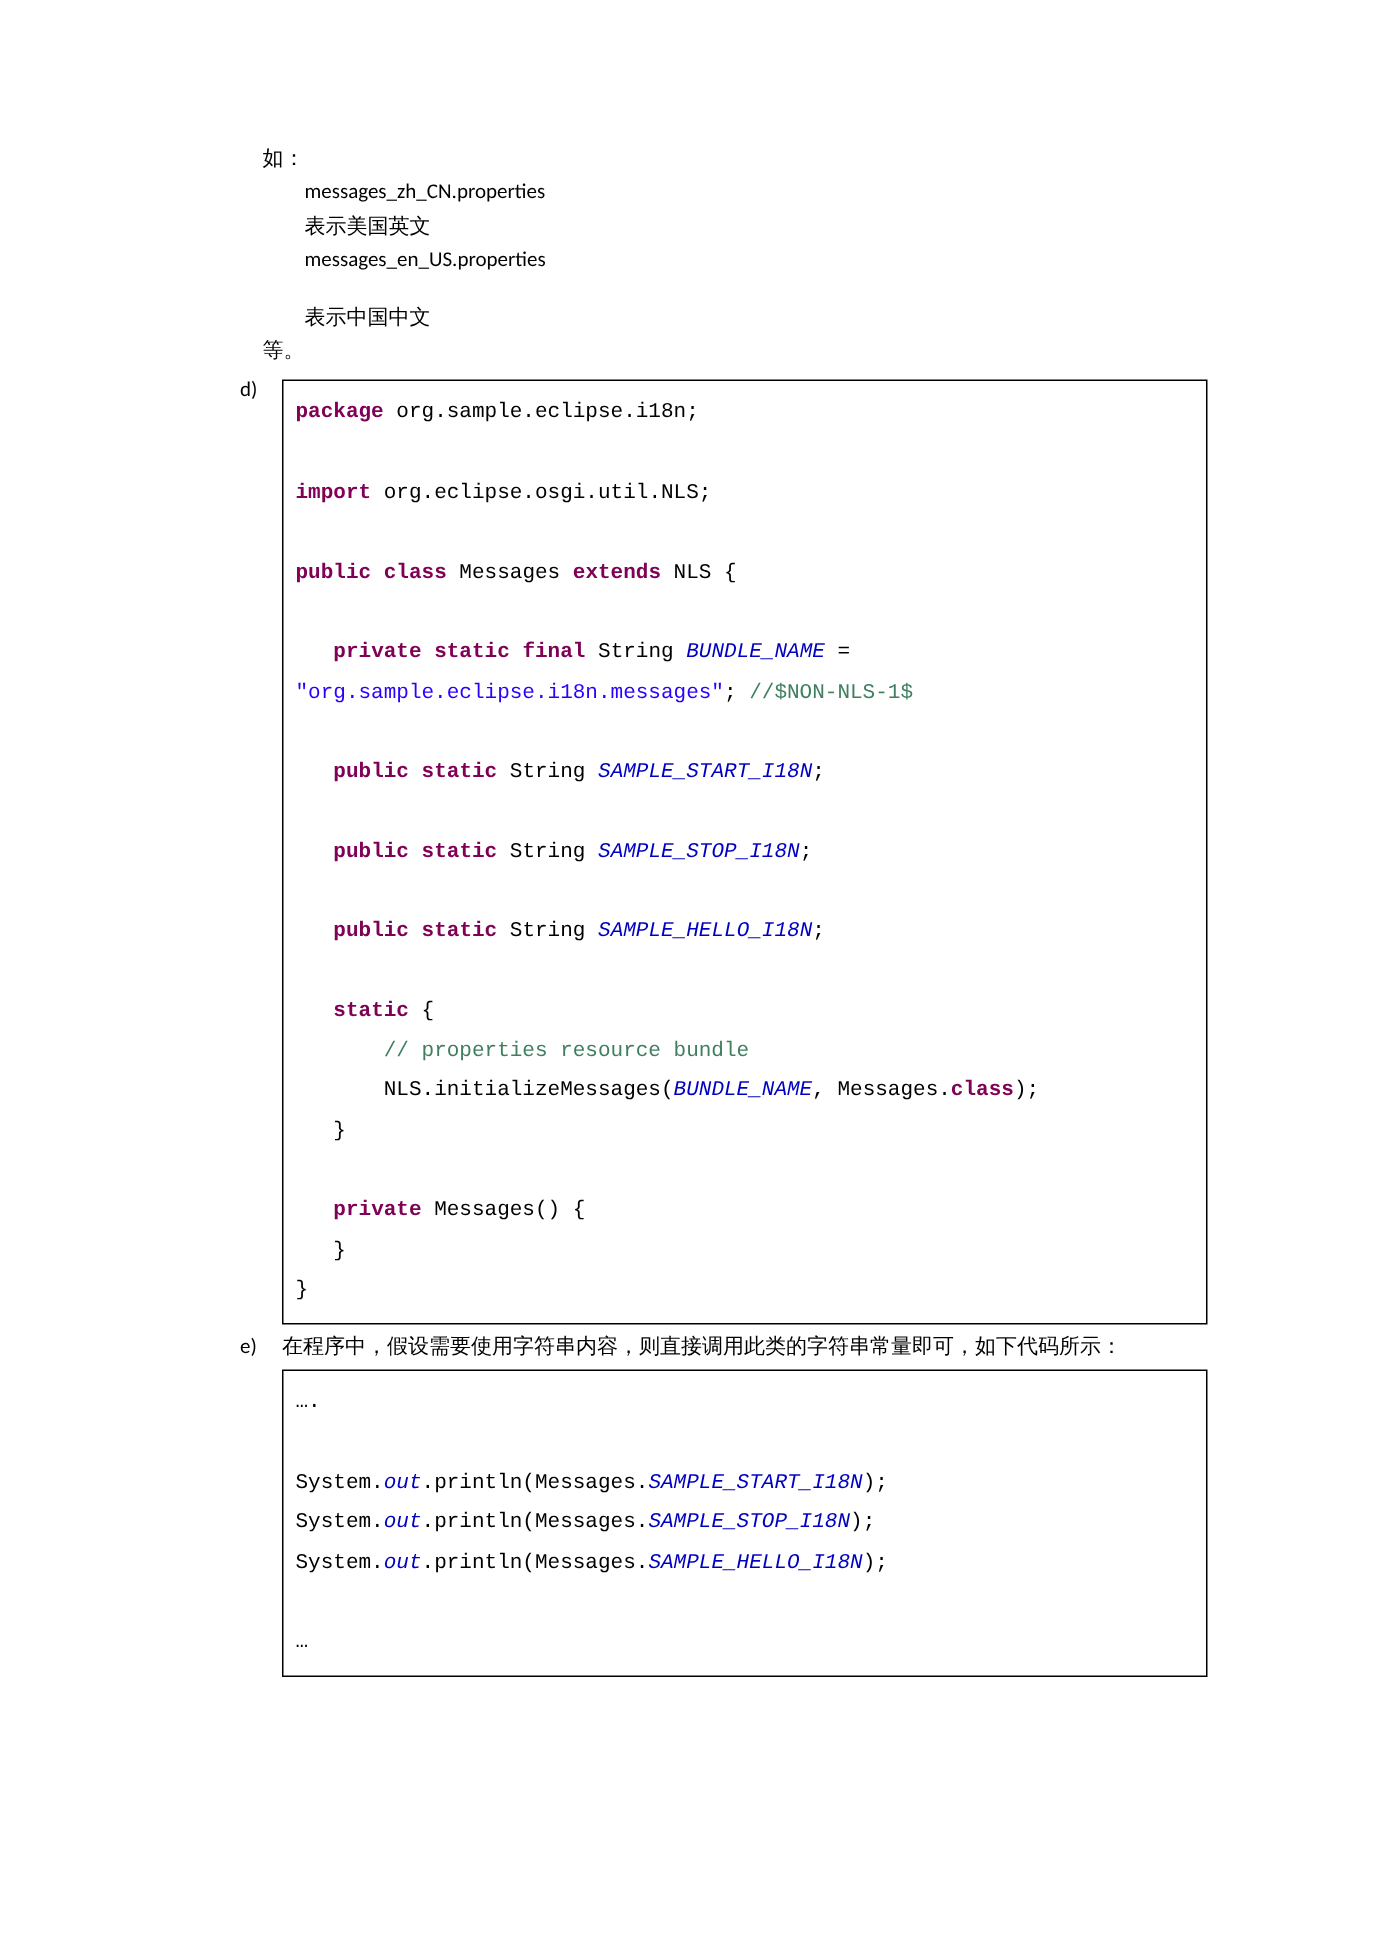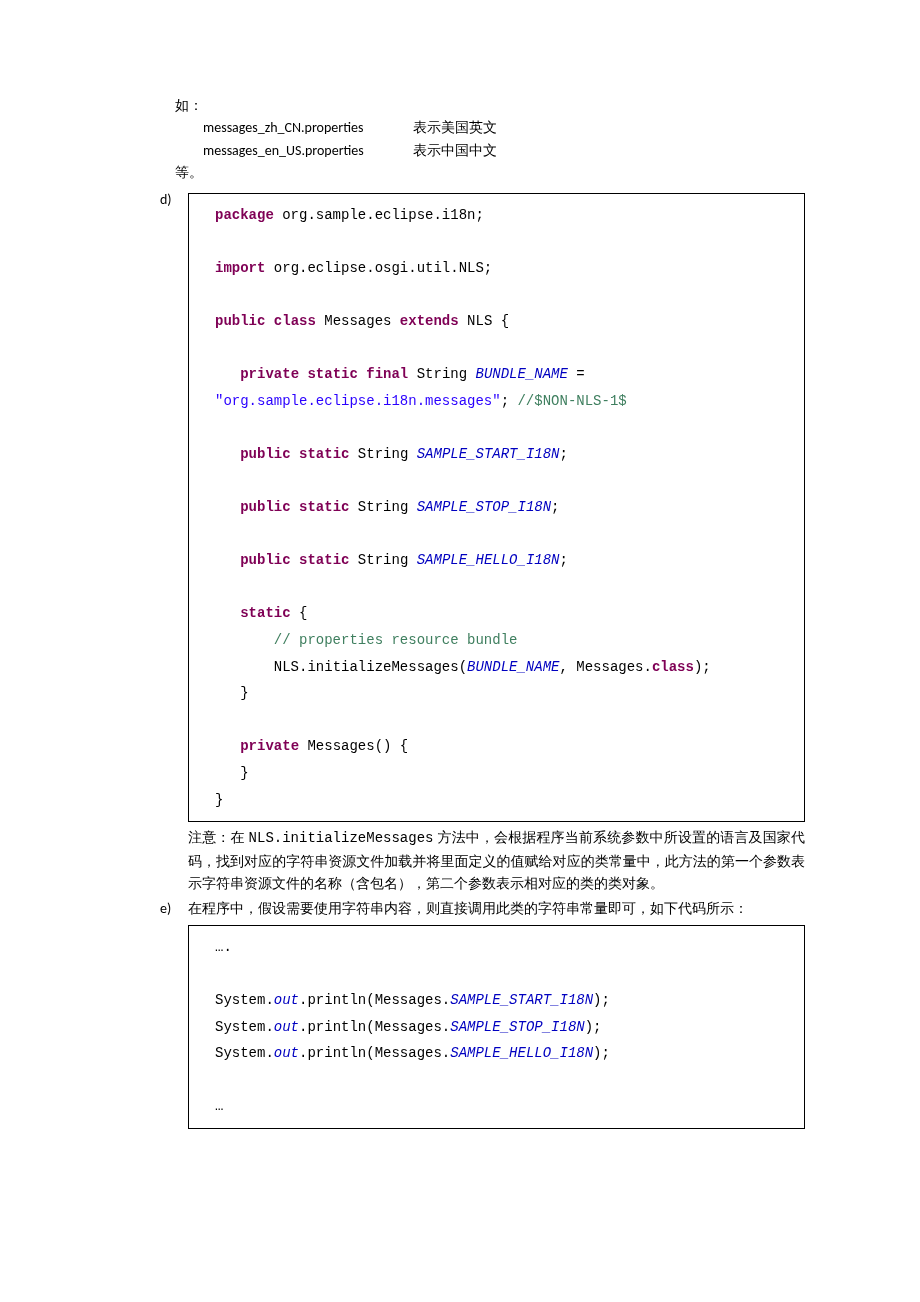--- a/index.html
+++ b/index.html
@@ -30,58 +30,59 @@
   .list-marker {
     width: 28px;
     flex-shrink: 0;
   }
   .list-body {
     flex: 1;
     text-align: justify;
   }
   .code-box {
     border: 1px solid #000;
-    padding: 8px 26px;
+    padding: 8px 8px;
     margin-top: 4px;
     font-family: "Courier New", monospace;
     font-size: 14px;
     line-height: 1.9;
     white-space: pre-wrap;
     word-break: break-word;
   }
   .kw { color: #7f0055; font-weight: bold; }
   .str { color: #2a00ff; }
   .fld { color: #0000c0; font-style: italic; }
   .cmt { color: #3f7f5f; }
   .method-italic { }
   .note {
     font-family: "Microsoft YaHei", "SimSun", sans-serif;
   }
   .mono-inline {
     font-family: "Courier New", monospace;
   }
   .file-row {
     display: flex;
+    flex-direction: column;
   }
   .file-name {
     width: 210px;
   }
 </style>
 </head>
 <body>
 
 <div class="page">
 
   <div class="sub-content">
     <div>如：</div>
     <div class="file-row" style="padding-left:28px;">
       <span class="file-name">messages_zh_CN.properties</span>
       <span>表示美国英文</span>
     </div>
-    <div class="file-row" style="padding-left:28px;">
+    <div class="file-row" style="padding-left:28px;gap:16px;">
       <span class="file-name">messages_en_US.properties</span>
       <span>表示中国中文</span>
     </div>
     <div>等。</div>
   </div>
 
   <div class="content">
     <div class="list-item">
       <div class="list-marker">d)</div>
       <div class="list-body">
@@ -103,23 +104,20 @@
 
    <span class="kw">static</span><span> {</span>
        <span class="cmt">// properties resource bundle</span>
        <span>NLS.</span><span class="method-italic">initializeMessages</span><span>(</span><span class="fld">BUNDLE_NAME</span><span>, Messages.</span><span class="kw">class</span><span>);</span>
    <span>}</span>
 
    <span class="kw">private</span><span> Messages() {</span>
    <span>}</span>
 <span>}</span></div>
 
-        <div class="note" style="margin-top:4px; text-align:justify;">
-          <span>注意：在 </span><span class="mono-inline">NLS.initializeMessages</span><span> 方法中，会根据程序当前系统参数中所设置的语言及国家代码，找到对应的字符串资源文件加载并将里面定义的值赋给对应的类常量中，此方法的第一个参数表示字符串资源文件的名称（含包名），第二个参数表示相对应的类的类对象。</span>
-        </div>
       </div>
     </div>
 
     <div class="list-item">
       <div class="list-marker">e)</div>
       <div class="list-body">
         <div>在程序中，假设需要使用字符串内容，则直接调用此类的字符串常量即可，如下代码所示：</div>
 
         <div class="code-box"><span>….</span>
 

